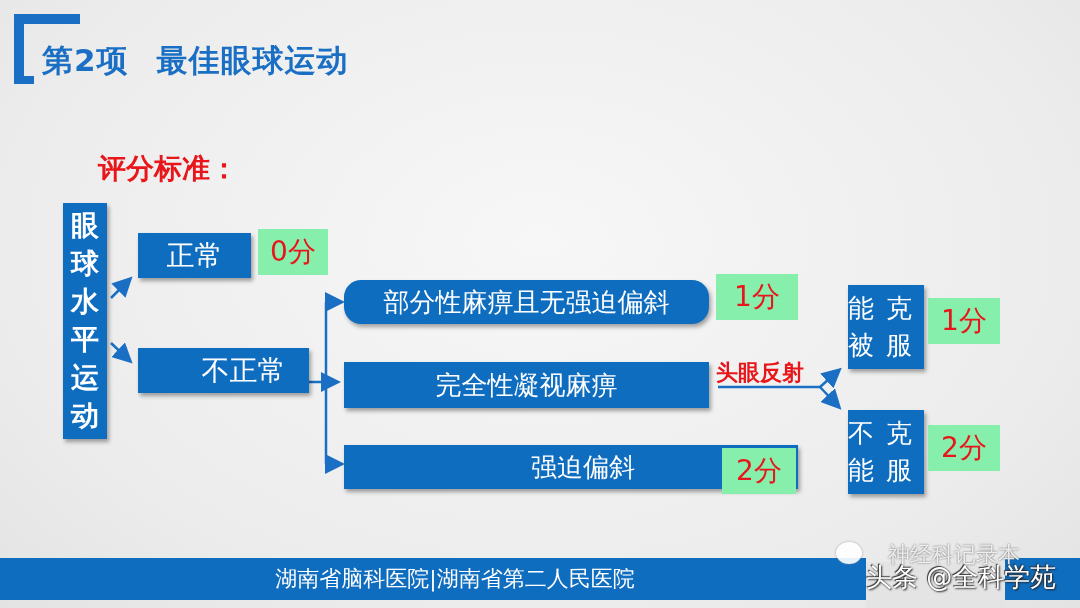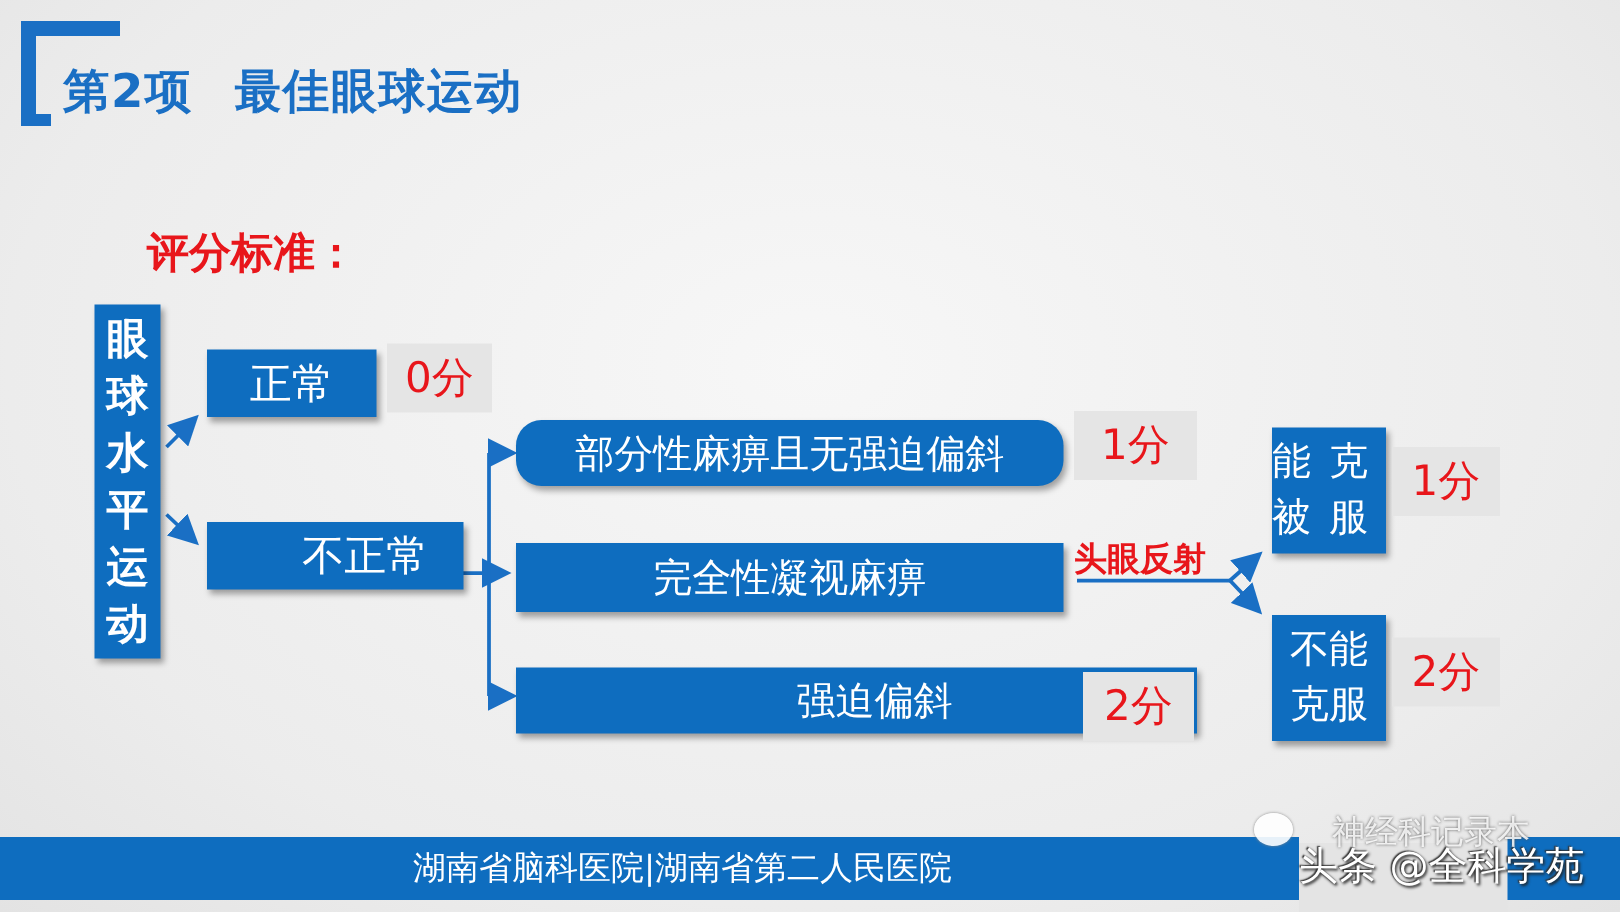--- a/index.html
+++ b/index.html
@@ -9,21 +9,21 @@
   .bracket { position:absolute; left:14px; top:14px; width:66px; height:68px; }
   .bracket .top { position:absolute; left:0; top:0; width:66px; height:10px; background:#1a6fc4; }
   .bracket .left { position:absolute; left:0; top:0; width:10px; height:70px; background:#1a6fc4; }
   .bracket .tick { position:absolute; left:0; top:62px; width:20px; height:8px; background:#1a6fc4; }
   .title { position:absolute; left:42px; top:40px; font-size:31px; font-weight:bold; color:#1a6fc4; letter-spacing:1px; white-space:nowrap; }
   .title .num { margin-right:28px; }
   .criteria { position:absolute; left:98px; top:150px; font-size:28px; font-weight:bold; color:#e8161b; }
   .box { position:absolute; background:#0e6dbf; color:#fff; display:flex; align-items:center; justify-content:center;
     box-shadow: 2px 3px 4px rgba(0,0,0,0.35); font-size:28px; }
   .vbox { left:63px; top:203px; width:44px; height:236px; flex-direction:column; font-weight:bold; font-size:28px; line-height:38px; }
-  .score { position:absolute; background:#e5e5e5; color:#e8161b; font-size:28px; display:flex; align-items:center; justify-content:center; }
+  .score { position:absolute; background:#86efac; color:#e8161b; font-size:28px; display:flex; align-items:center; justify-content:center; }
   .red-label { position:absolute; color:#e8161b; font-weight:bold; font-size:22px; white-space:nowrap; }
   svg.lines { position:absolute; left:0; top:0; }
   .footer-bar { position:absolute; left:0; top:558px; width:866px; height:42px; background:#0e6dbf; }
   .footer-bar2 { position:absolute; left:1005px; top:558px; width:75px; height:42px; background:#0e6dbf; }
   .footer-gap { position:absolute; left:866px; top:562px; width:139px; height:46px; background:#e4e4e4; }
   .footer-text { position:absolute; left:0; top:558px; width:866px; height:42px; display:flex; align-items:center; justify-content:center; color:#fff; font-size:22px; padding-left:44px; box-sizing:border-box; }
   .wm1 { position:absolute; left:888px; top:540px; font-size:22px; color:rgba(255,255,255,0.85); text-shadow:0 0 2px #555; }
   .wm2 { position:absolute; left:866px; top:560px; font-size:26px; color:#fff; text-shadow:1px 1px 2px #222, -1px -1px 1px #333; white-space:nowrap; }
   .wechat { position:absolute; left:836px; top:542px; width:26px; height:22px; border-radius:50%; background:rgba(255,255,255,0.9); box-shadow:0 0 2px #888; }
 </style>
@@ -82,21 +82,21 @@
 
 <div class="box" style="left:344px;top:445px;width:430px;height:44px;font-size:26px;padding-left:24px;">强迫偏斜</div>
 <div class="score" style="left:722px;top:448px;width:74px;height:46px;">2分</div>
 
 <div class="box" style="left:848px;top:285px;width:76px;height:84px;flex-direction:row;line-height:37px;font-size:26px;">
   <span>能被</span>
   <span>克服</span>
 </div>
 <div class="score" style="left:928px;top:298px;width:72px;height:46px;">1分</div>
 
-<div class="box" style="left:848px;top:410px;width:76px;height:84px;flex-direction:column;line-height:37px;font-size:26px;">
+<div class="box" style="left:848px;top:410px;width:76px;height:84px;flex-direction:row;line-height:37px;font-size:26px;">
   <span>不能</span>
   <span>克服</span>
 </div>
 <div class="score" style="left:928px;top:425px;width:72px;height:46px;">2分</div>
 
 <div class="footer-bar"></div>
 <div class="footer-gap"></div>
 <div class="footer-bar2"></div>
 <div class="footer-text">湖南省脑科医院|湖南省第二人民医院</div>
 

